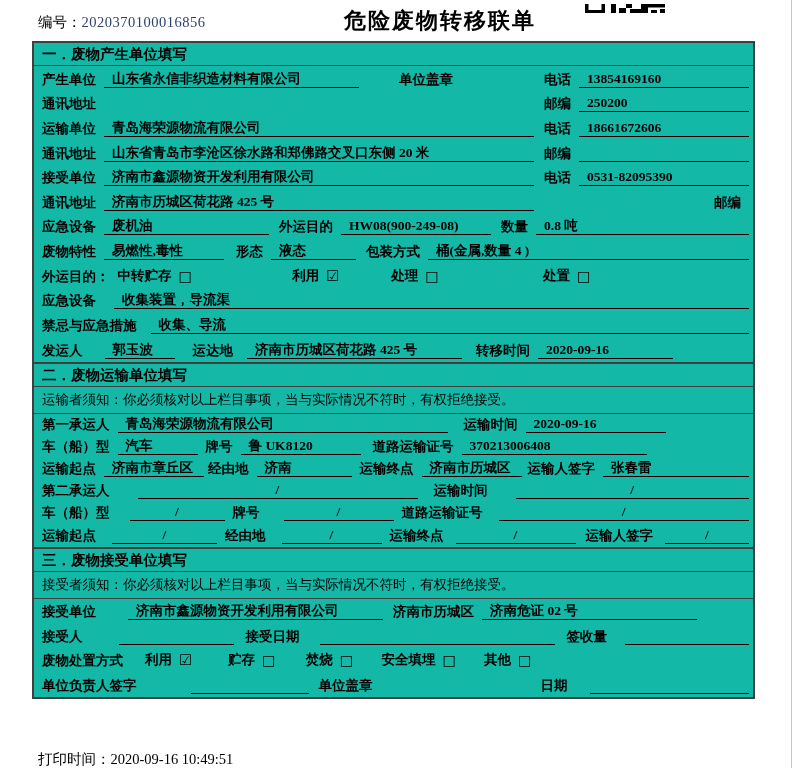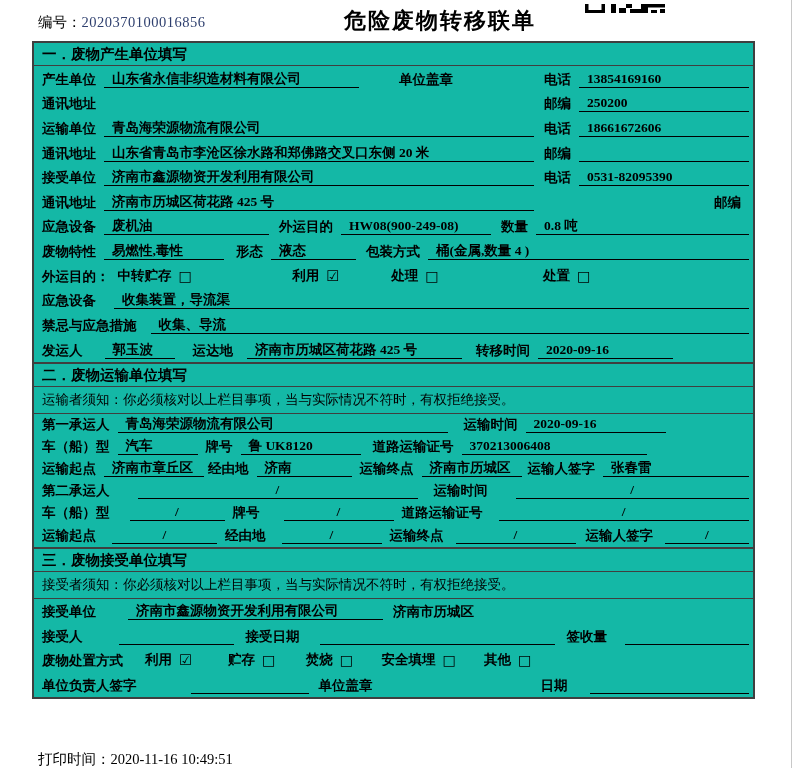--- a/index.html
+++ b/index.html
@@ -248,20 +248,21 @@
     </div>
     <div class="sec s3">
       <div class="sec-head">三．废物接受单位填写</div>
       <div class="note-row">接受者须知：你必须核对以上栏目事项，当与实际情况不符时，有权拒绝接受。</div>
       <div class="frow">
         <span class="lbl">接受单位</span>
         <span class="gap" style="width: 24px;"></span>
         <span class="val" style="width: 255px;">济南市鑫源物资开发利用有限公司</span>
         <span class="gap" style="width: 10px;"></span>
         <span class="lbl">济南市历城区</span>
+        <span class="val" style="width: 215px;">济南危证 02 号</span>
       </div>
       <div class="frow">
         <span class="lbl">接受人</span>
         <span class="gap" style="width: 28px;"></span>
         <span class="val" style="width: 115px;"></span>
         <span class="gap" style="width: 12px;"></span>
         <span class="lbl">接受日期</span>
         <span class="gap" style="width: 12px;"></span>
         <span class="val" style="width: 235px;"></span>
         <span class="gap" style="width: 12px;"></span>
@@ -290,16 +291,16 @@
         <span class="lbl">单位盖章</span>
         <span class="gap" style="width: 160px;"></span>
         <span class="lbl">日期</span>
         <span class="gap" style="width: 14px;"></span>
         <span class="val grow"></span>
       </div>
     </div>
   </div>
 
 <div class="doc-footer">
-  <span>打印时间：</span><span>2020-11-16 10:49:51</span>
+  <span>打印时间：</span><span>2020-09-16 10:49:51</span>
 </div>
 
 <div class="page-edge" style="background: rgb(200, 200, 200);"></div>
 
 </body></html>

